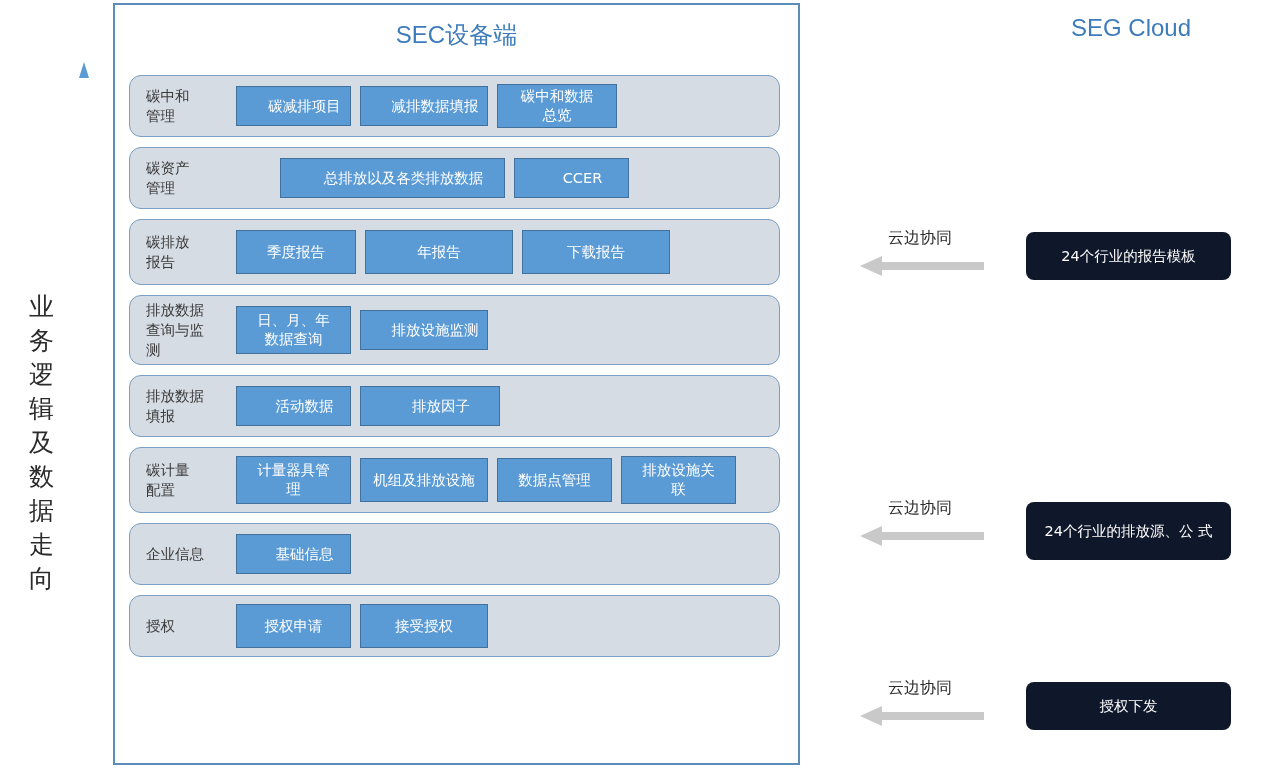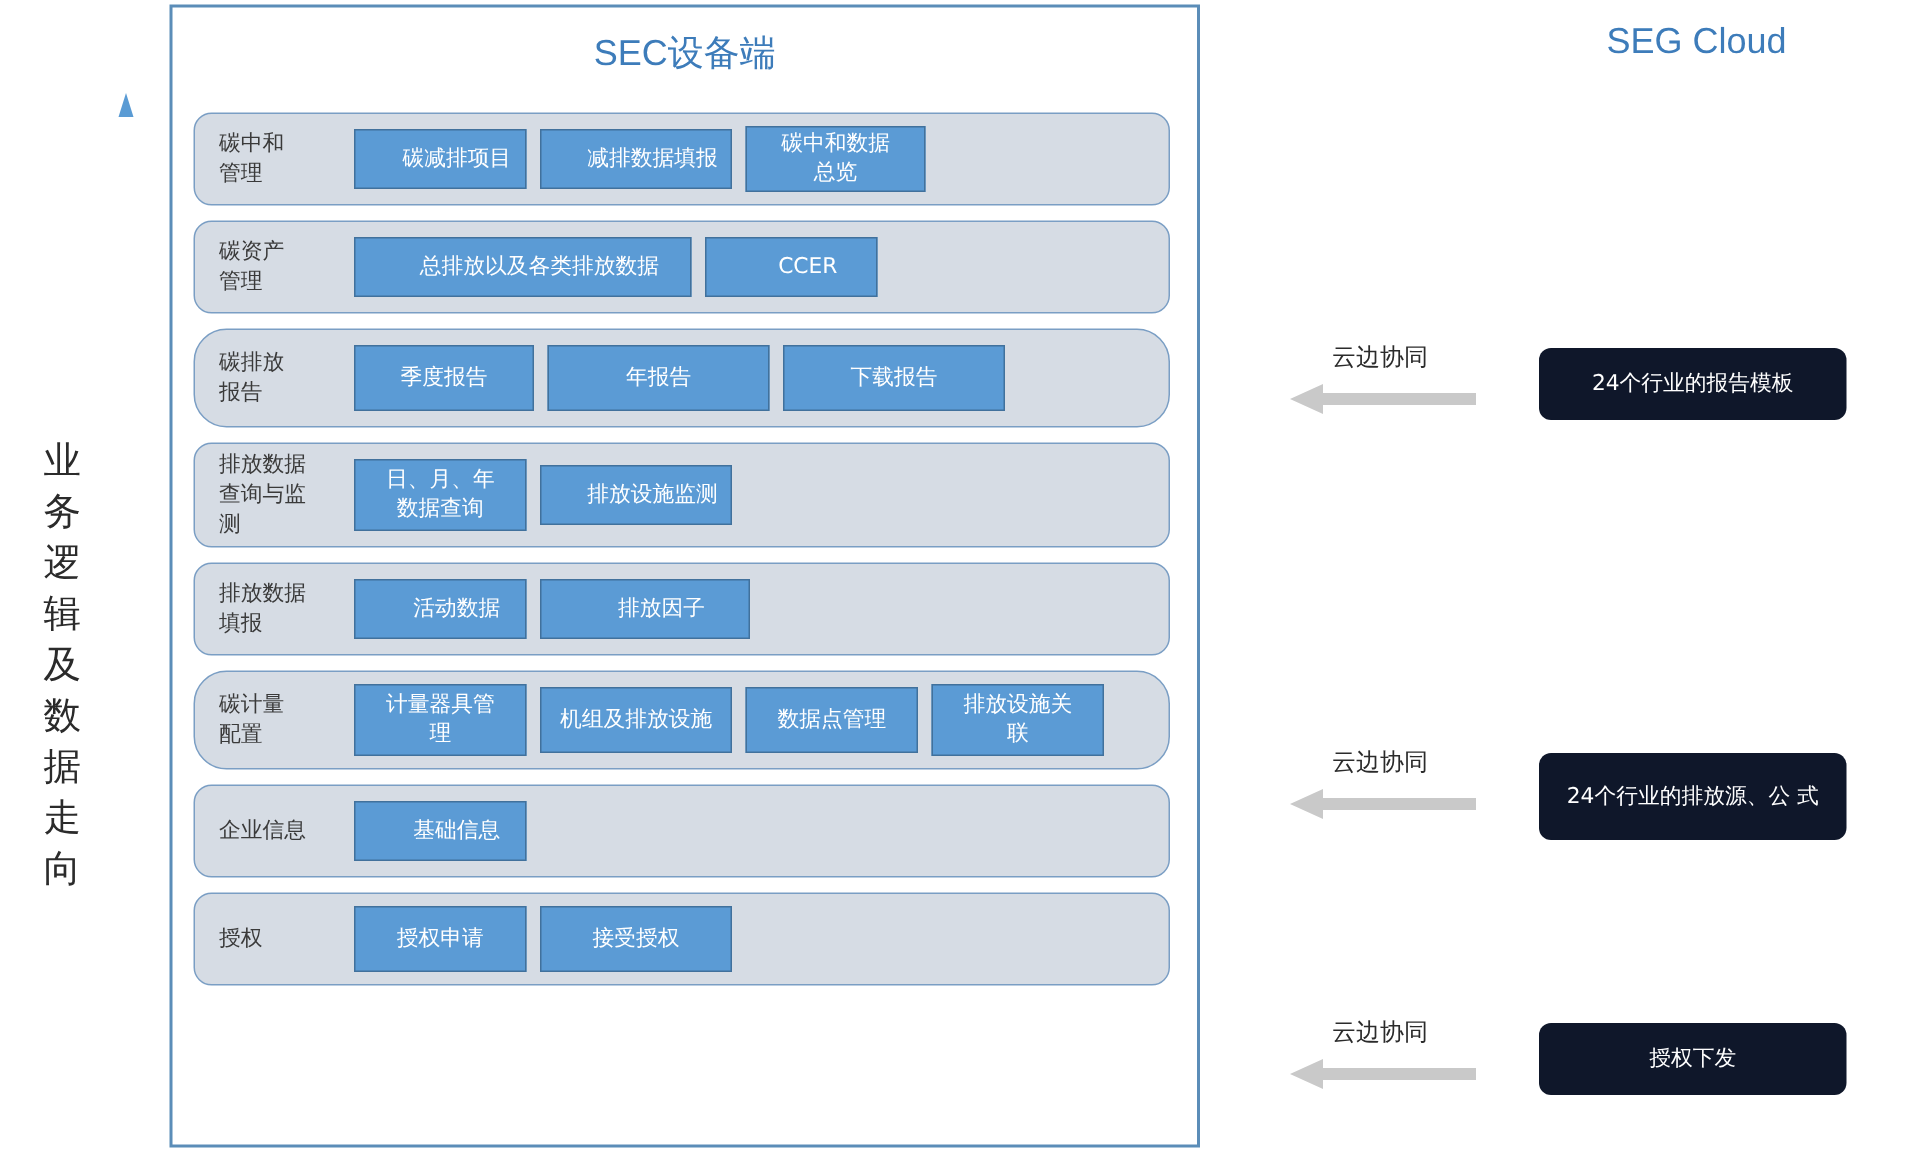--- a/index.html
+++ b/index.html
@@ -111,29 +111,29 @@
     align-items: center;
     justify-content: center;
     text-align: center;
     padding: 2px 6px;
     font-family: "DejaVu Sans", "Liberation Sans", sans-serif;
     white-space: pre-line;
   }
 
   
   .row.h62 { height: 62px; }
-  .row.h66 { height: 66px; border-radius: 22px; }
+  .row.h66 { height: 66px; }
   .row.h70 { height: 70px; }
 
   .chip.w115 { width: 115px; }
   .chip.w120 { width: 120px; }
   .chip.w128 { width: 128px; }
   .chip.w140 { width: 140px; }
   .chip.w148 { width: 148px; }
-  .chip.w225 { width: 225px; }
+  .chip.w225 { width: 225px; margin-left: 44px; }
   .chip.h40 { height: 40px; padding-left: 28px; }
   .chip.h44 { height: 44px; }
   .chip.h48 { height: 48px; }
 
   
   #seg-title {
     position: absolute;
     left: 1026px;
     top: 14px;
     width: 210px;

